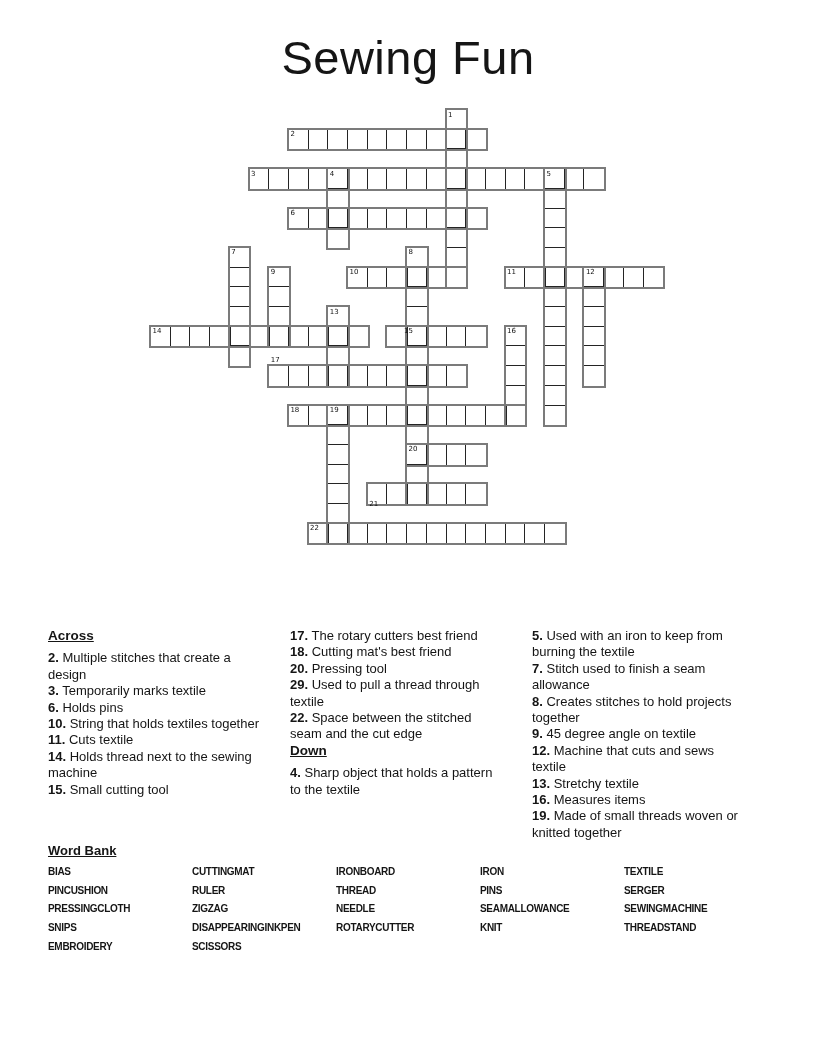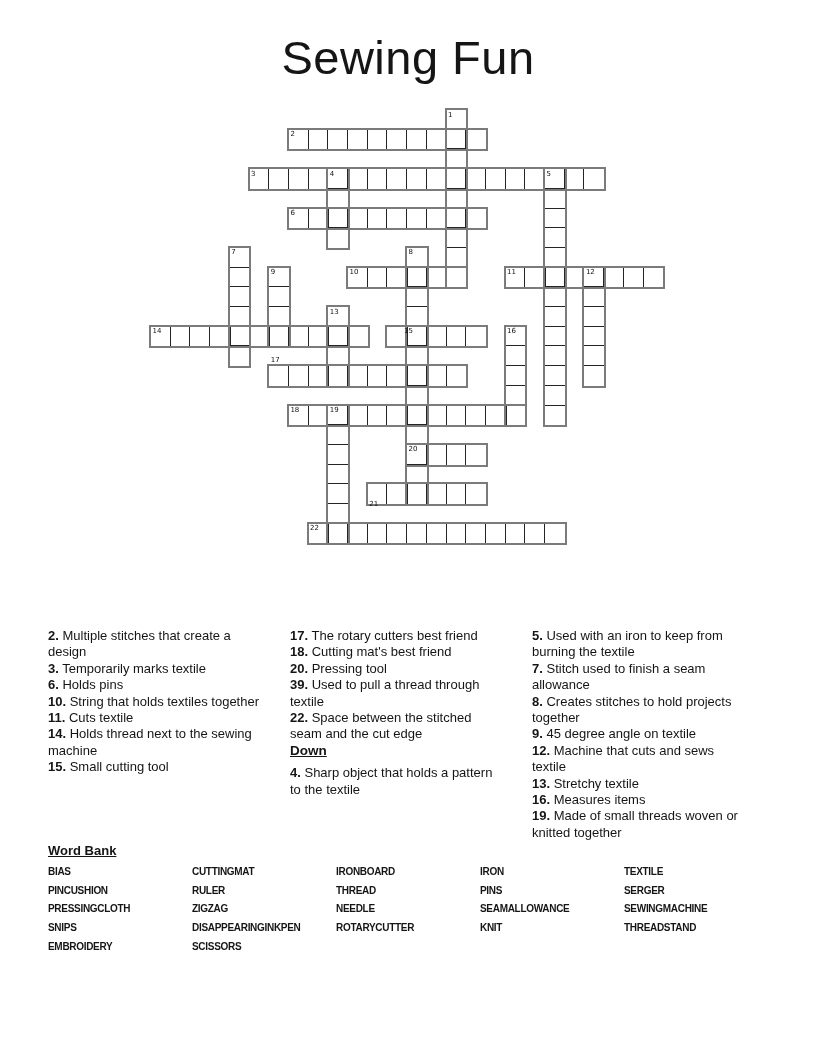--- a/index.html
+++ b/index.html
@@ -250,33 +250,34 @@
     <span class="cellnum" style="left: 119.7px; top: 247px; text-align: right;">17</span>
     <span class="cellnum" style="left: 139.4px; top: 297px;">18</span>
     <span class="cellnum" style="left: 178.8px; top: 297px;">19</span>
     <span class="cellnum" style="left: 257.6px; top: 336.4px;">20</span>
     <span class="cellnum" style="left: 218.2px; top: 391px;">21</span>
     <span class="cellnum" style="left: 159.1px; top: 415.2px;">22</span>
   </div>
 
 <div id="clues">
     <div class="clue-col" style="left: 48px; top: 628px; width: 213px;">
+      <div class="clue-head">Across</div>
       <div class="clue"><b>2.</b> Multiple stitches that create a design</div>
       <div class="clue"><b>3.</b> Temporarily marks textile</div>
       <div class="clue"><b>6.</b> Holds pins</div>
       <div class="clue"><b>10.</b> String that holds textiles together</div>
       <div class="clue"><b>11.</b> Cuts textile</div>
       <div class="clue"><b>14.</b> Holds thread next to the sewing machine</div>
       <div class="clue"><b>15.</b> Small cutting tool</div>
     </div>
     <div class="clue-col" style="left: 290px; top: 628px; width: 212px;">
       <div class="clue"><b>17.</b> The rotary cutters best friend</div>
       <div class="clue"><b>18.</b> Cutting mat's best friend</div>
       <div class="clue"><b>20.</b> Pressing tool</div>
-      <div class="clue"><b>39.</b> Used to pull a thread through textile</div>
+      <div class="clue"><b>29.</b> Used to pull a thread through textile</div>
       <div class="clue"><b>22.</b> Space between the stitched seam and the cut edge</div>
       <div class="clue-head">Down</div>
       <div class="clue"><b>4.</b> Sharp object that holds a pattern to the textile</div>
     </div>
     <div class="clue-col" style="left: 532px; top: 628px; width: 207px;">
       <div class="clue"><b>5.</b> Used with an iron to keep from burning the textile</div>
       <div class="clue"><b>7.</b> Stitch used to finish a seam allowance</div>
       <div class="clue"><b>8.</b> Creates stitches to hold projects together</div>
       <div class="clue"><b>9.</b> 45 degree angle on textile</div>
       <div class="clue"><b>12.</b> Machine that cuts and sews textile</div>

